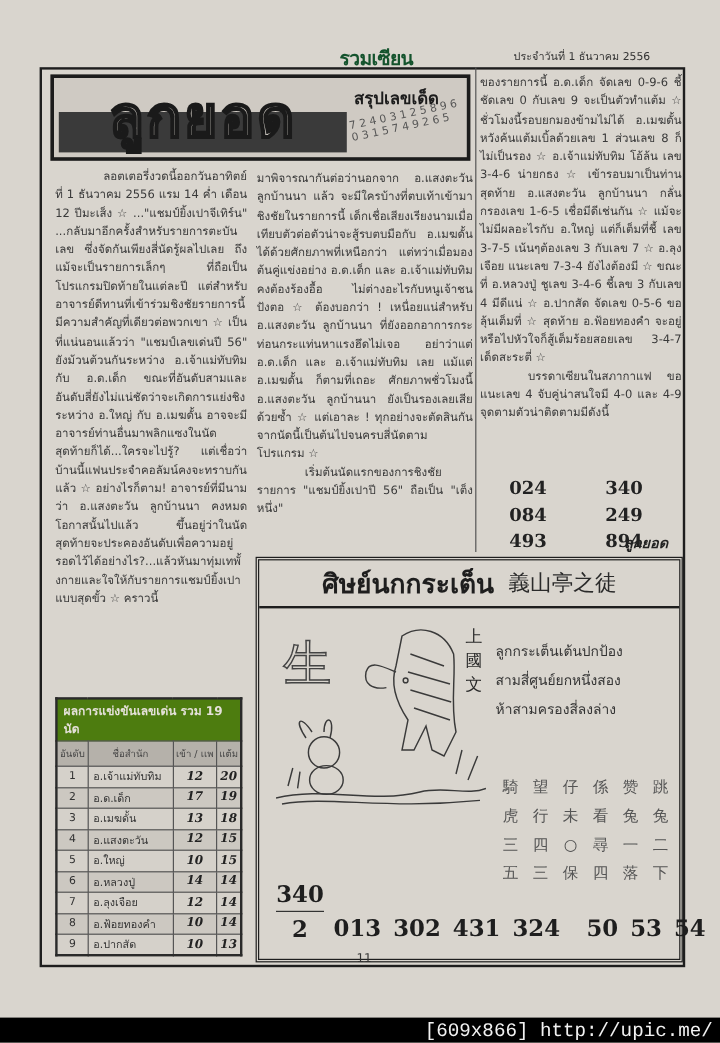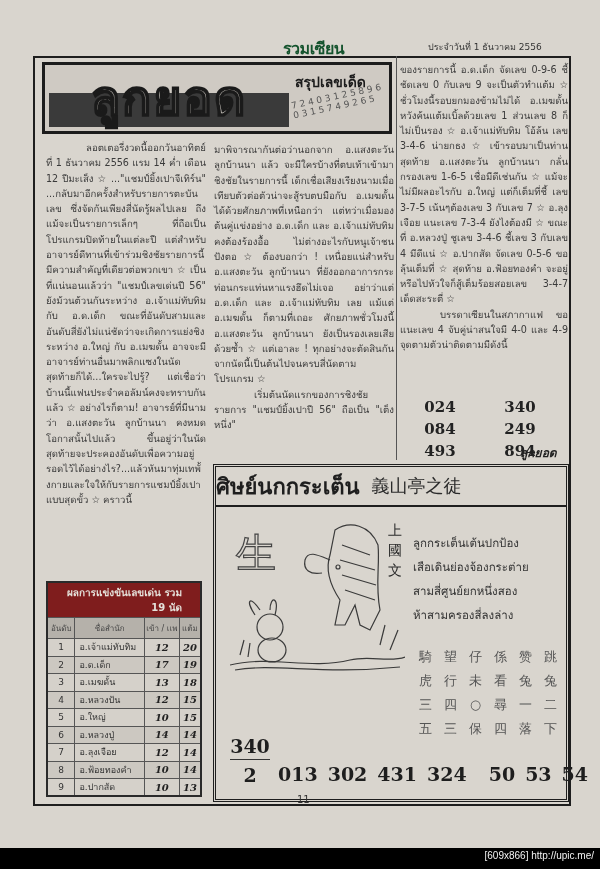--- a/index.html
+++ b/index.html
@@ -61,35 +61,35 @@
   .sign {
     position: absolute; left: 520px; top: 443px; font-size: 12px; font-style: italic; font-weight: bold; color: #222;
   }
   .right-sep { position: absolute; left: 396px; top: 56px; width: 1px; height: 404px; background: #555; }
   
   .tbl {
     position: absolute; left: 46px; top: 581px; width: 156px; border: 2px solid #2a2a2a;
     border-collapse: collapse; font-size: 9px; background: #d5d1ca;
   }
   .tbl .tbl-title {
-    background: #7f1d1d; color: #e5e1da; font-weight: bold; font-size: 10px; padding: 2px 18px; text-align: right;
+    background: #4d7c0f; color: #e5e1da; font-weight: bold; font-size: 10px; padding: 2px 5px; text-align: left;
   }
   .tbl th { background: #b5b1aa; color: #444; font-weight: normal; font-size: 8px; height: 21px; border: 1px solid #555; }
   .tbl td { border: 1px solid #555; height: 17.5px; text-align: center; color: #333; }
   .tbl td.name { text-align: left; padding-left: 4px; }
   .tbl td.num { font-family: "DejaVu Serif", serif; font-weight: bold; font-size: 10px; color: #222; font-style: italic; }
   .tbl tr:nth-child(even) td { background: #ccc8c1; }
   
   .poem-box {
     position: absolute; left: 213px; top: 464px; width: 356px; height: 338px;
     border: 3px double #1e1e1e;
   }
   .poem-title {
     position: absolute; left: 0; top: 0; width: 100%; height: 40px; border-bottom: 2px solid #1e1e1e;
-    display: flex; align-items: center; justify-content: flex-start; gap: 12px;
+    display: flex; align-items: center; justify-content: center; gap: 12px;
   }
   .poem-title .thai { font-size: 22px; font-weight: bold; color: #1e1e1e; }
   .poem-title .cn { font-family: "DejaVu Serif", serif; font-size: 18px; color: #2a2a2a; }
   .illus { position: absolute; left: 14px; top: 48px; width: 175px; height: 160px; }
   .poem-lines {
     position: absolute; left: 197px; top: 64px; width: 150px; font-size: 11.5px; line-height: 24px; color: #333;
   }
   .cn-grid {
     position: absolute; left: 197px; top: 180px; width: 150px;
     display: grid; grid-template-columns: repeat(6, 1fr); row-gap: 4px;
@@ -101,21 +101,21 @@
   .final-nums {
     position: absolute; left: 62px; top: 296px; display: flex; gap: 10px;
     font-family: "DejaVu Serif", serif; font-size: 19px; font-weight: bold; color: #1e1e1e;
   }
   .final-nums .gap { margin-left: 12px; }
   .page-num { position: absolute; left: 297px; top: 794px; font-size: 10px; font-weight: normal; color: #333; }
   .footer-bar {
     position: absolute; left: 0; top: 848px; width: 600px; height: 21px; background: #000;
   }
   .footer-text {
-    position: absolute; right: 6px; top: 2px; color: #f2f2f2; font-family: Liberation Sans, sans-serif; font-size: 10px;
+    position: absolute; right: 6px; top: 2px; color: #f2f2f2; font-family: Liberation Mono, monospace; font-size: 16px;
   }
 </style>
 </head>
 <body>
 
 <div class="page">
   <div class="header-brand">รวมเซียน</div>
   <div class="header-date">ประจำวันที่ 1 ธันวาคม 2556</div>
 
   <div class="frame"></div>
@@ -177,21 +177,21 @@
       <td class="num">19</td>
     </tr>
     <tr>
       <td>3</td>
       <td class="name">อ.เมฆดั้น</td>
       <td class="num">13</td>
       <td class="num">18</td>
     </tr>
     <tr>
       <td>4</td>
-      <td class="name">อ.หลวงปัน</td>
+      <td class="name">อ.แสงตะวัน</td>
       <td class="num">12</td>
       <td class="num">15</td>
     </tr>
     <tr>
       <td>5</td>
       <td class="name">อ.ใหญ่</td>
       <td class="num">10</td>
       <td class="num">15</td>
     </tr>
     <tr>
@@ -241,21 +241,20 @@
         <path d="M5 155 C45 148 90 160 170 152"></path>
         <path d="M10 140 L14 125 M18 142 L20 128 M150 130 L155 110 M160 135 L168 115"></path>
       </g>
       <text x="158" y="20" font-size="14" font-family="DejaVu Serif, serif" fill="#2a2a2a">上</text>
       <text x="158" y="40" font-size="14" font-family="DejaVu Serif, serif" fill="#2a2a2a">國</text>
       <text x="158" y="60" font-size="14" font-family="DejaVu Serif, serif" fill="#2a2a2a">文</text>
     </svg>
 
     <div class="poem-lines">
       <div>ลูกกระเต็นเต้นปกป้อง</div>
-      <div>เสือเดินย่องจ้องกระต่าย</div>
       <div>สามสี่ศูนย์ยกหนึ่งสอง</div>
       <div>ห้าสามครองสี่ลงล่าง</div>
     </div>
 
     <div class="cn-grid">
       <span>騎</span>
       <span>望</span>
       <span>仔</span>
       <span>係</span>
       <span>赞</span>

